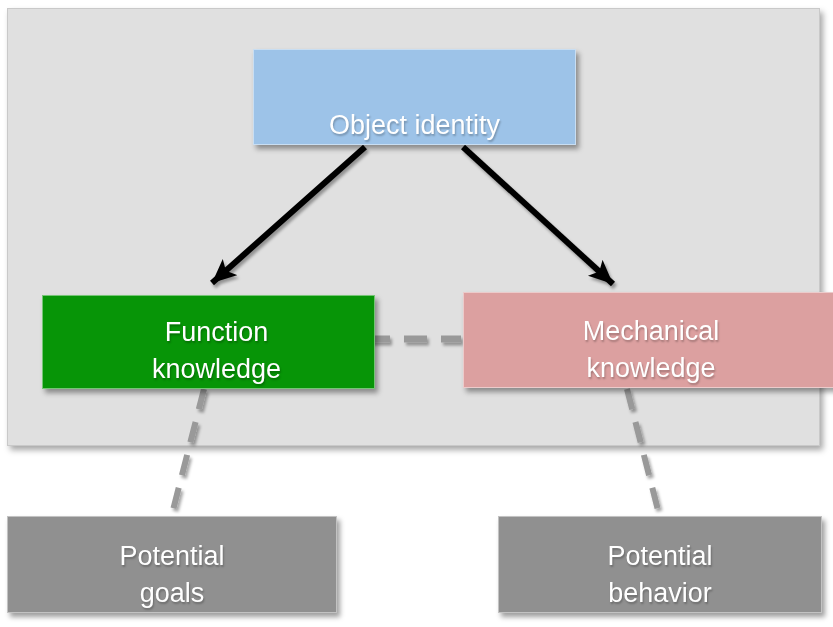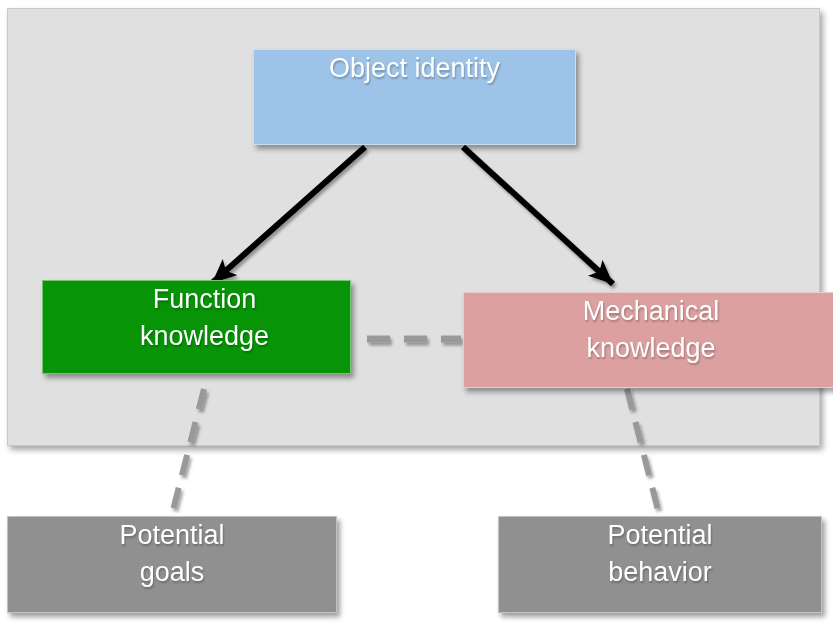--- a/index.html
+++ b/index.html
@@ -26,36 +26,36 @@
   }
   .connectors {
     position: absolute;
     left: 0;
     top: 0;
     pointer-events: none;
   }
   .node {
     position: absolute;
     display: flex;
-    align-items: flex-start;
+    align-items: flex-end;
     justify-content: center;
     text-align: center;
     color: #ffffff;
     font-size: 27px;
     line-height: 1.38;
     border: 1px solid rgba(255,255,255,0.45);
     box-sizing: border-box;
     box-shadow: 3px 4px 5px rgba(0,0,0,0.38);
     text-shadow: 1px 2px 2px rgba(0,0,0,0.25);
   }
   .node .label {
     white-space: pre-line;
   }
   .node-object-identity   { left: 253px; top: 49px;  width: 323px; height: 96px; }
-  .node-function-knowledge{ left: 42px;  top: 280px; width: 309px; height: 94px; padding-left: 16px; }
+  .node-function-knowledge{ left: 42px;  top: 295px; width: 333px; height: 94px; padding-left: 16px; }
   .node-mechanical-knowledge { left: 463px; top: 292px; width: 376px; height: 96px; }
   .node-potential-goals   { left: 7px;   top: 516px; width: 330px; height: 97px; }
   .node-potential-behavior{ left: 498px; top: 516px; width: 324px; height: 97px; }
 </style>
 </head>
 <body>
 
 <div class="canvas">
 
   <div class="panel" style="background: rgb(224, 224, 224);"></div>

